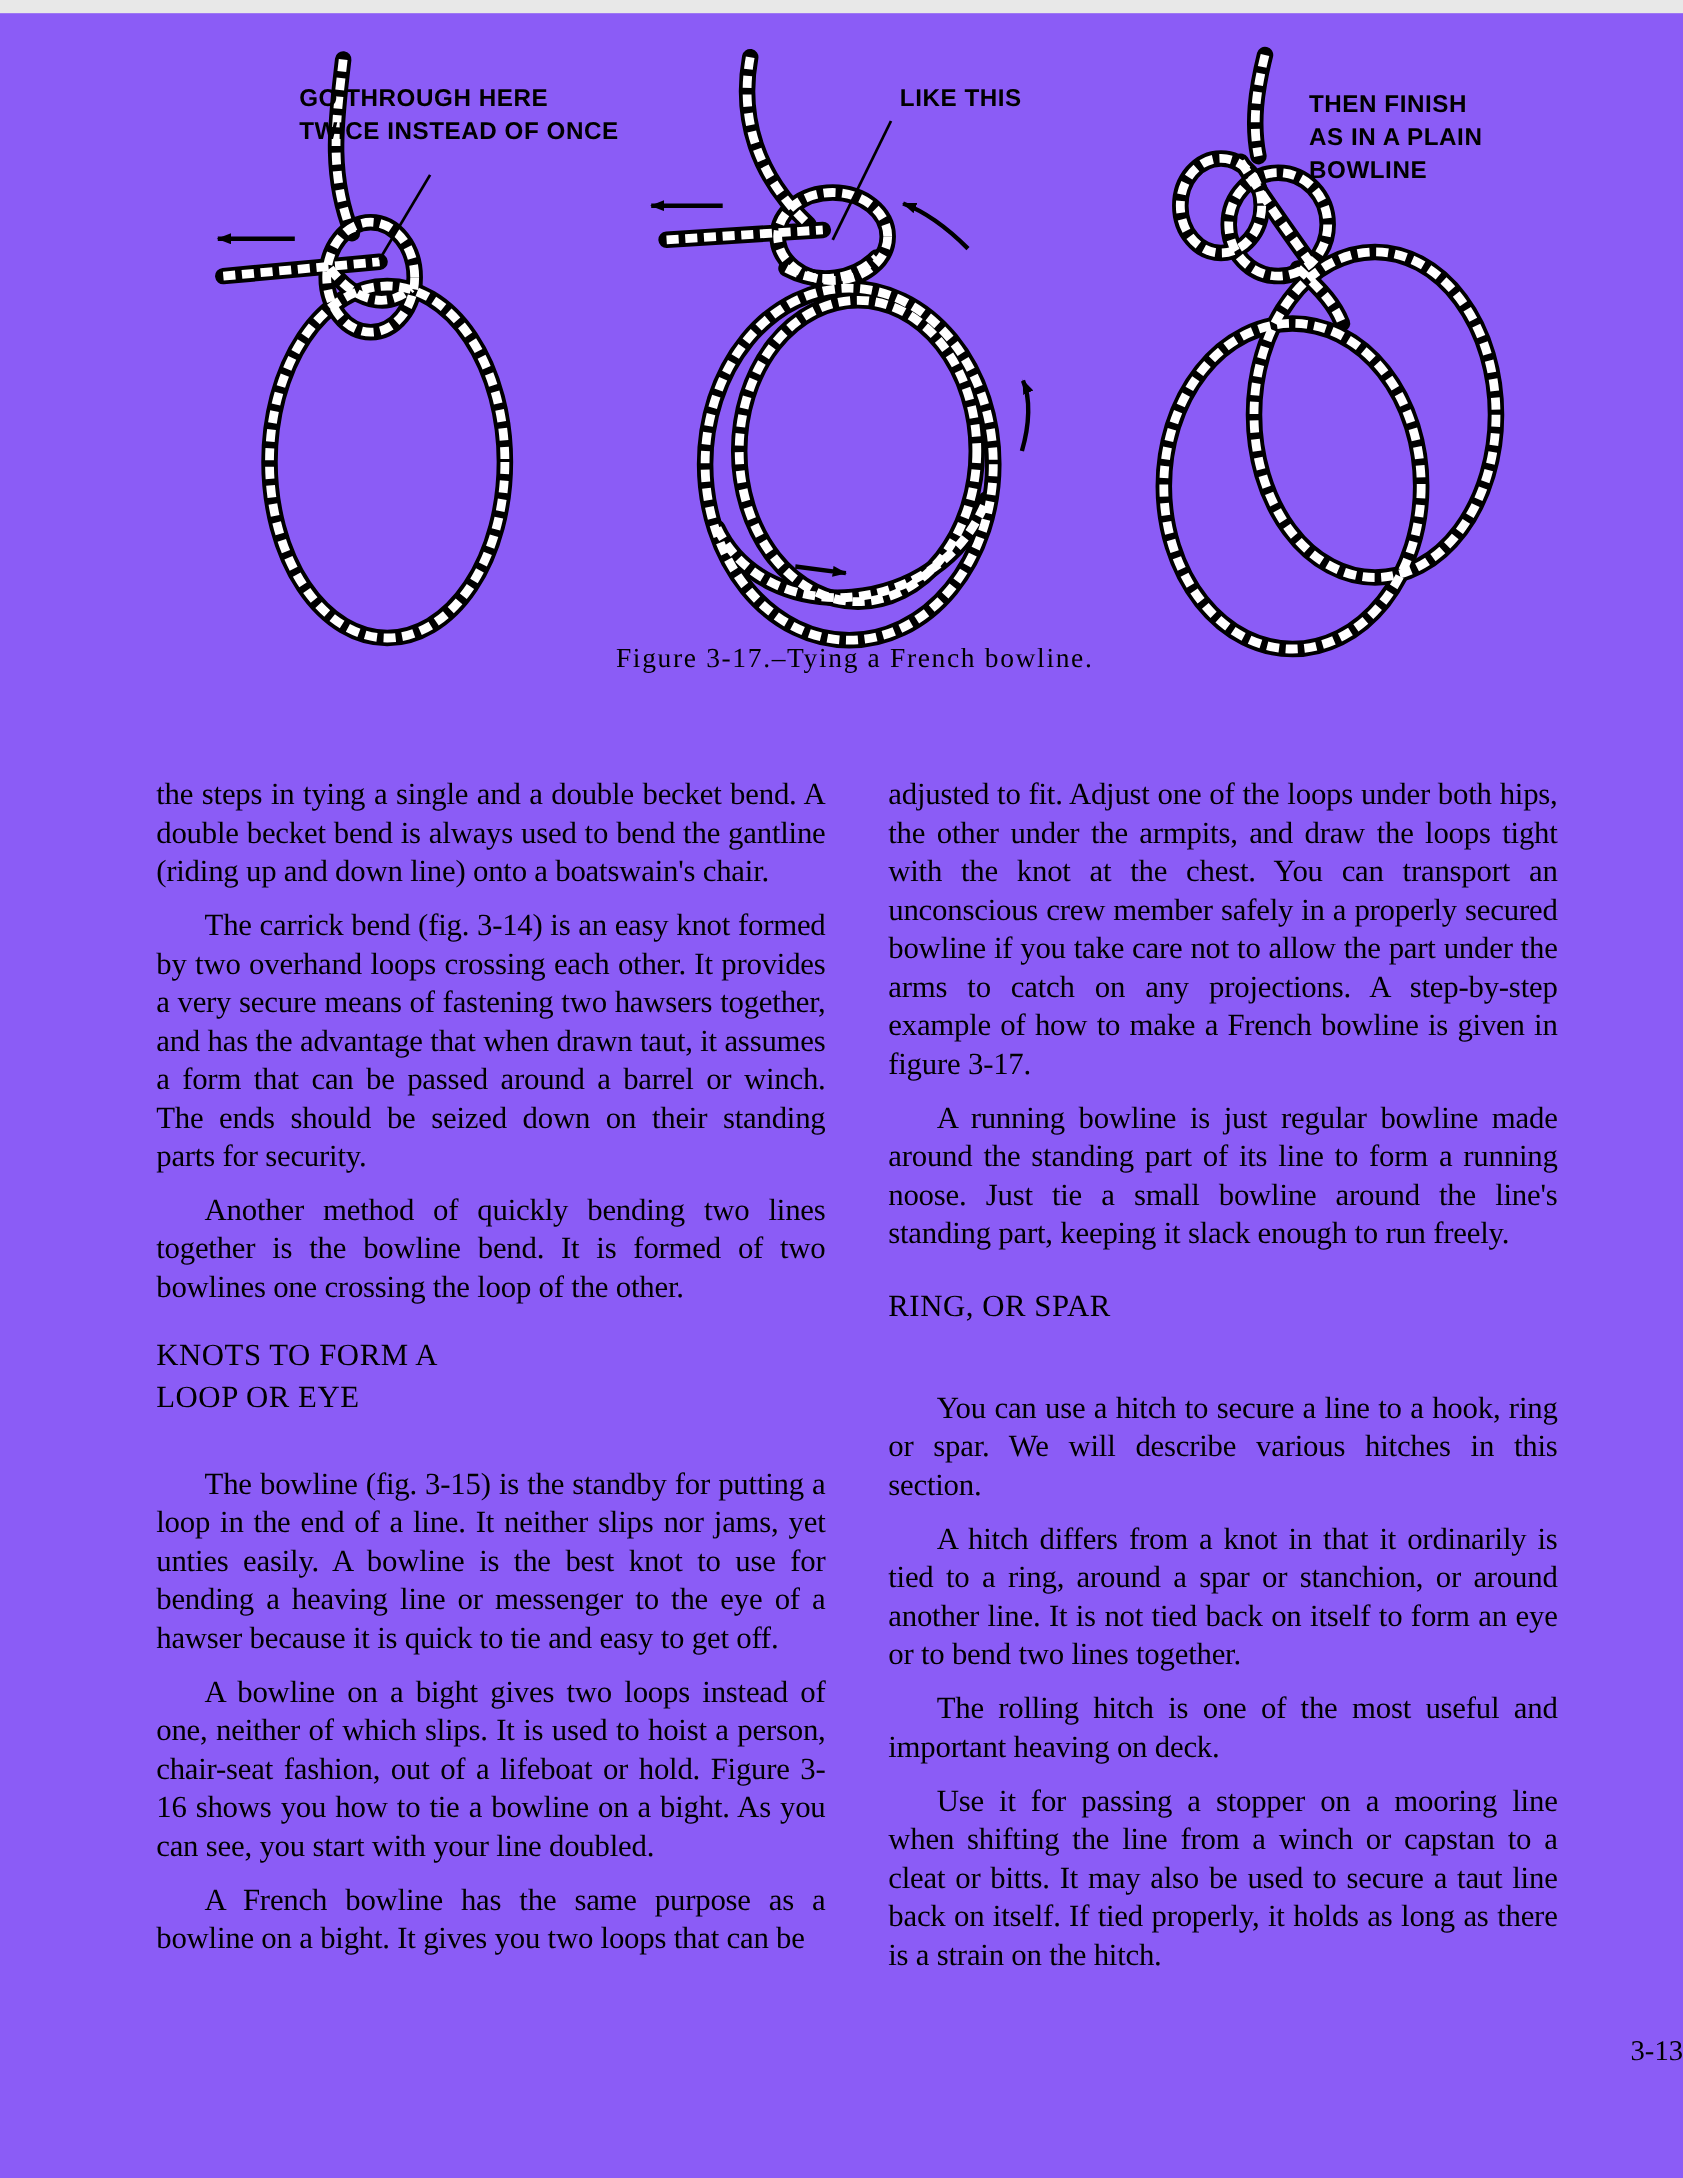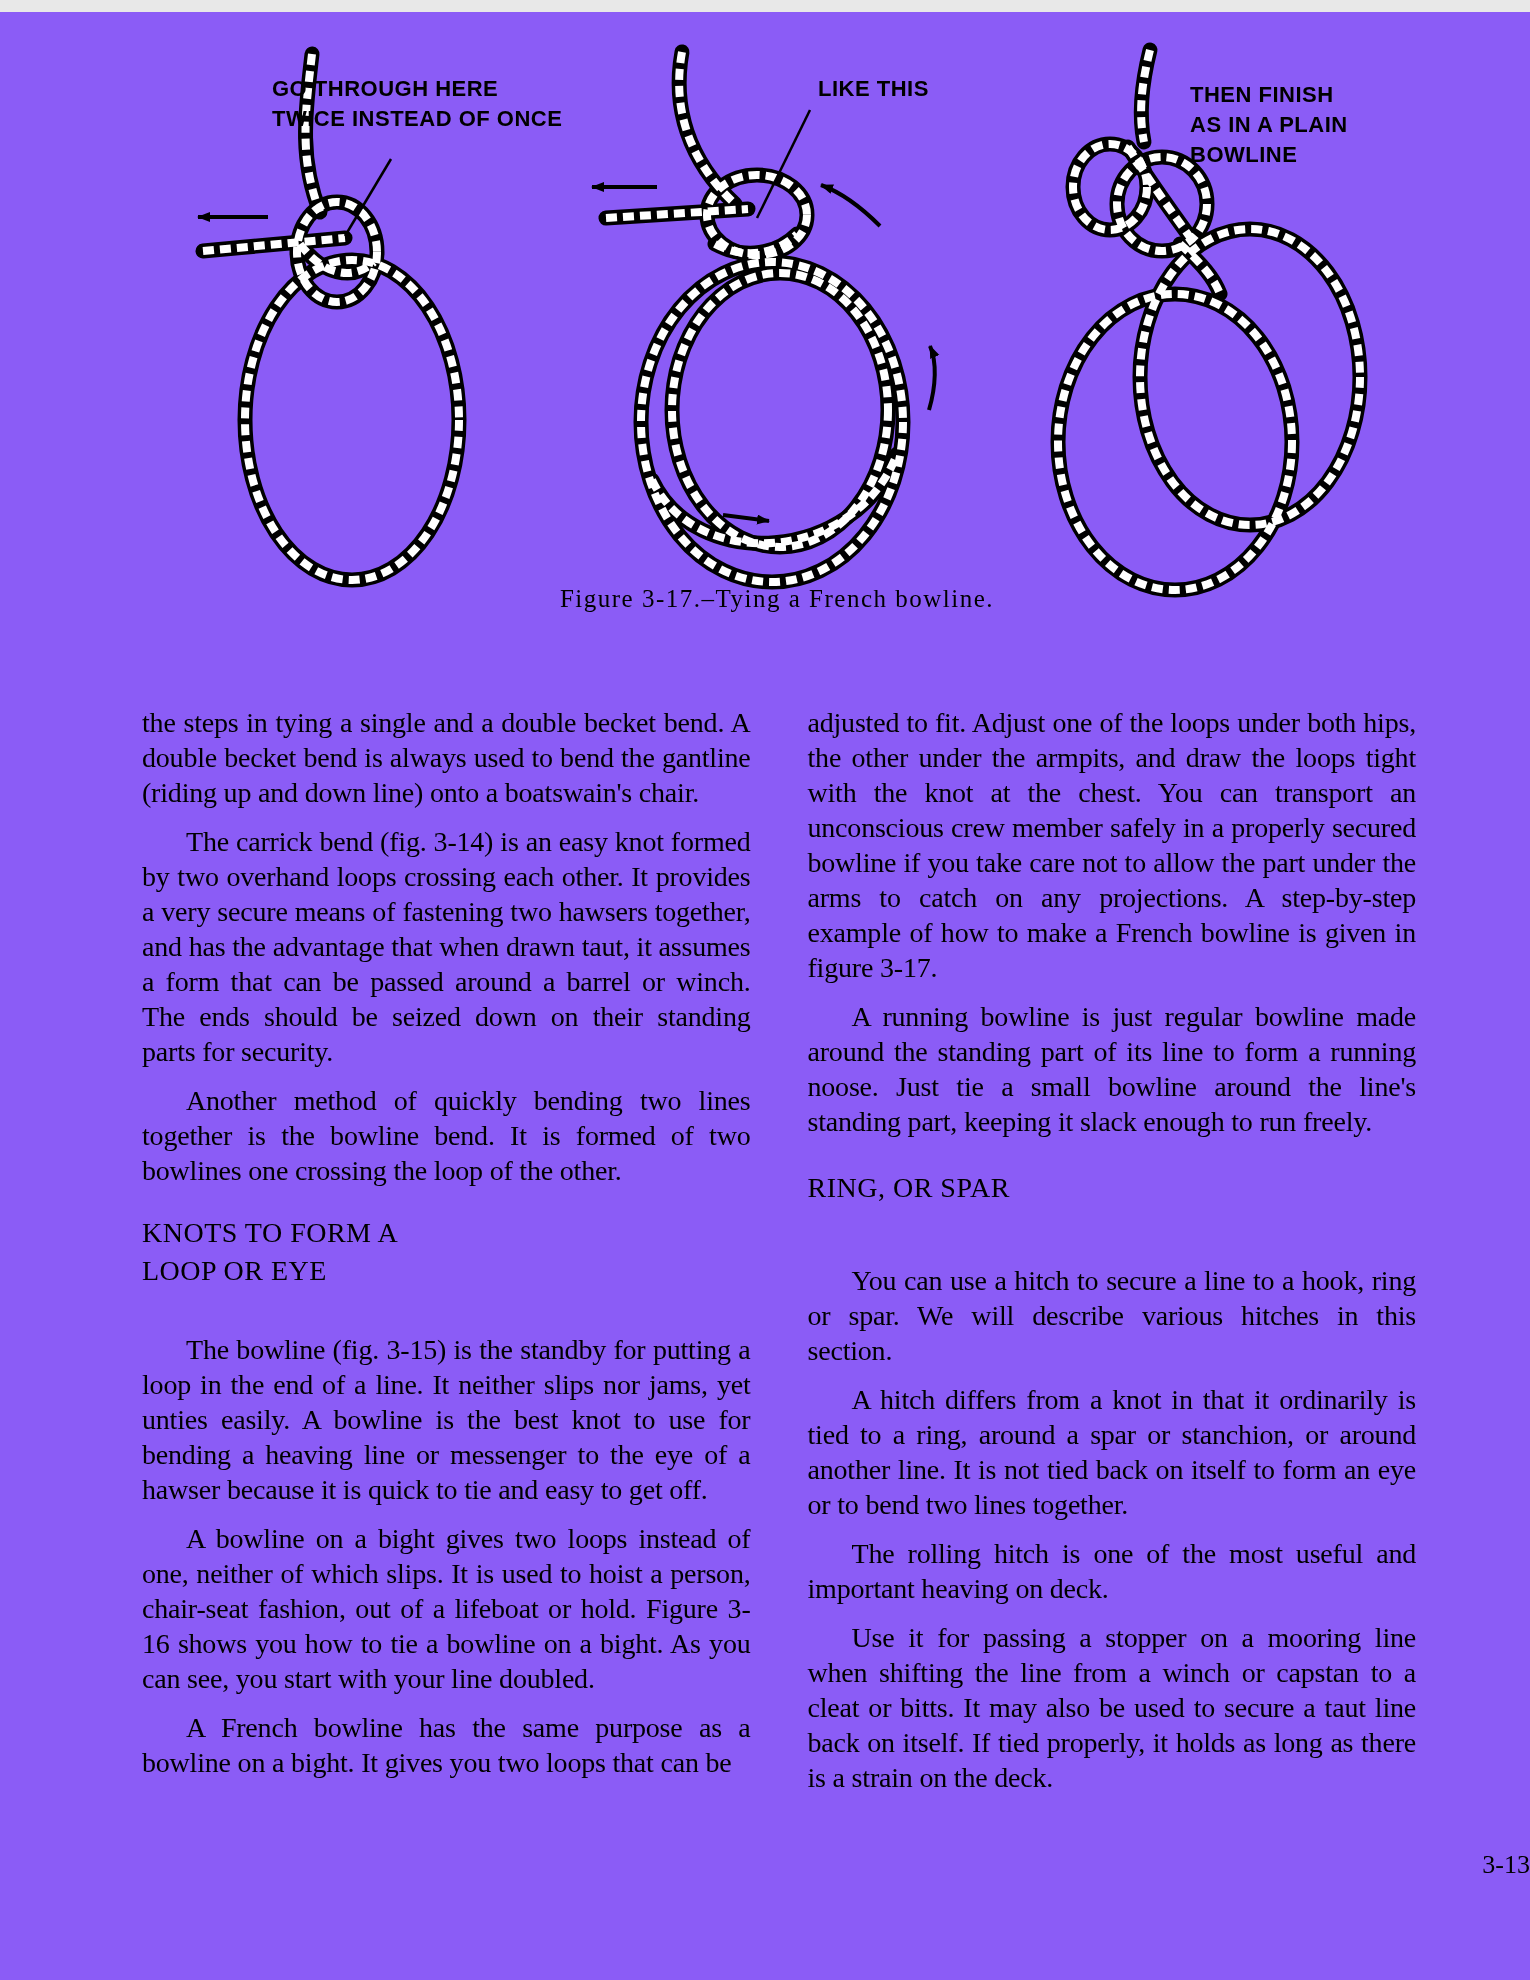--- a/index.html
+++ b/index.html
@@ -169,19 +169,19 @@
       </div>
     <div class="col col-right">
         <p class="para">adjusted to fit. Adjust one of the loops under both hips, the other under the armpits, and draw the loops tight with the knot at the chest. You can transport an unconscious crew member safely in a properly secured bowline if you take care not to allow the part under the arms to catch on any projections. A step-by-step example of how to make a French bowline is given in figure 3-17.</p>
         <p class="para indent">A running bowline is just regular bowline made around the standing part of its line to form a running noose. Just tie a small bowline around the line's standing part, keeping it slack enough to run freely.</p>
         <div class="section-heading">
           <div>RING, OR SPAR</div>
         </div>
         <p class="para indent">You can use a hitch to secure a line to a hook, ring or spar. We will describe various hitches in this section.</p>
         <p class="para indent">A hitch differs from a knot in that it ordinarily is tied to a ring, around a spar or stanchion, or around another line. It is not tied back on itself to form an eye or to bend two lines together.</p>
         <p class="para indent">The rolling hitch is one of the most useful and important heaving on deck.</p>
-        <p class="para indent">Use it for passing a stopper on a mooring line when shifting the line from a winch or capstan to a cleat or bitts. It may also be used to secure a taut line back on itself. If tied properly, it holds as long as there is a strain on the deck.</p>
+        <p class="para indent">Use it for passing a stopper on a mooring line when shifting the line from a winch or capstan to a cleat or bitts. It may also be used to secure a taut line back on itself. If tied properly, it holds as long as there is a strain on the hitch.</p>
       </div>
   </div>
 
   <div class="page-number">3-13</div>
 
 </div>
 
 </body></html>

